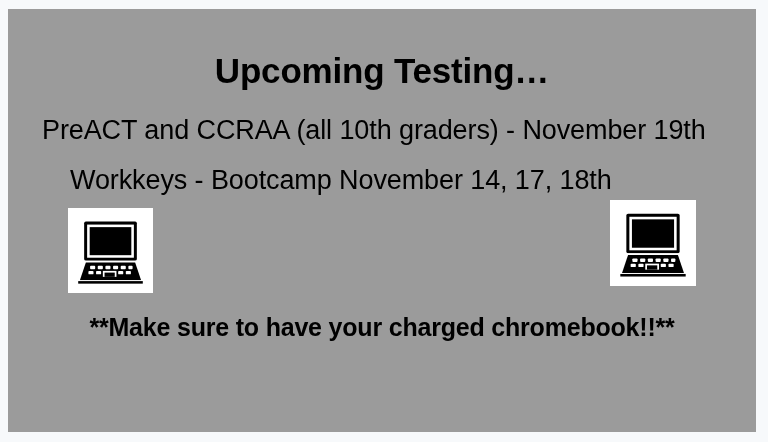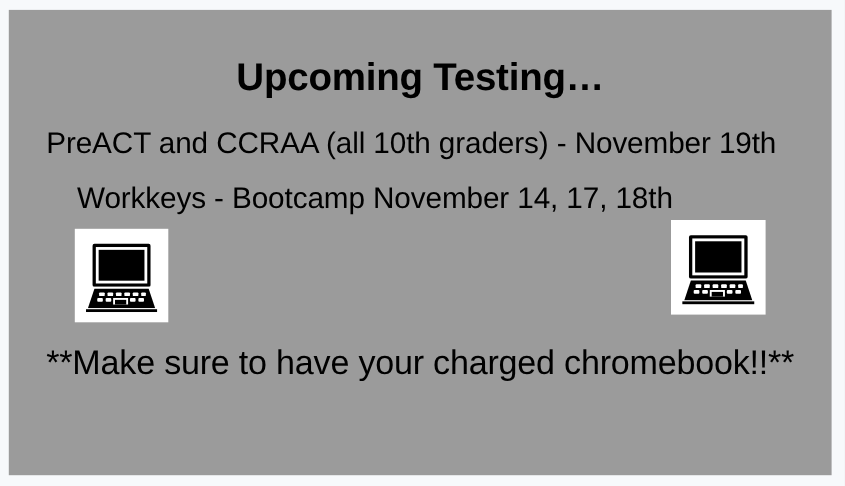--- a/index.html
+++ b/index.html
@@ -63,22 +63,22 @@
   .line-1 { left: 34px; top: 107px; }
   .line-2 { left: 34px; top: 157px; margin-left: 28px; }
   .line-3 { left: 180px; top: 207px; }
 
   .slide-footer {
     position: absolute;
     left: 0;
     top: 305px;
     width: 748px;
     text-align: center;
-    font-size: 31px;
-    font-weight: normal;
+    font-size: 25px;
+    font-weight: bold;
     color: #000000;
     letter-spacing: -0.2px;
     line-height: 1.05;
     white-space: nowrap;
   }
 
   
   .icon-box {
     position: absolute;
     background: #ffffff;

